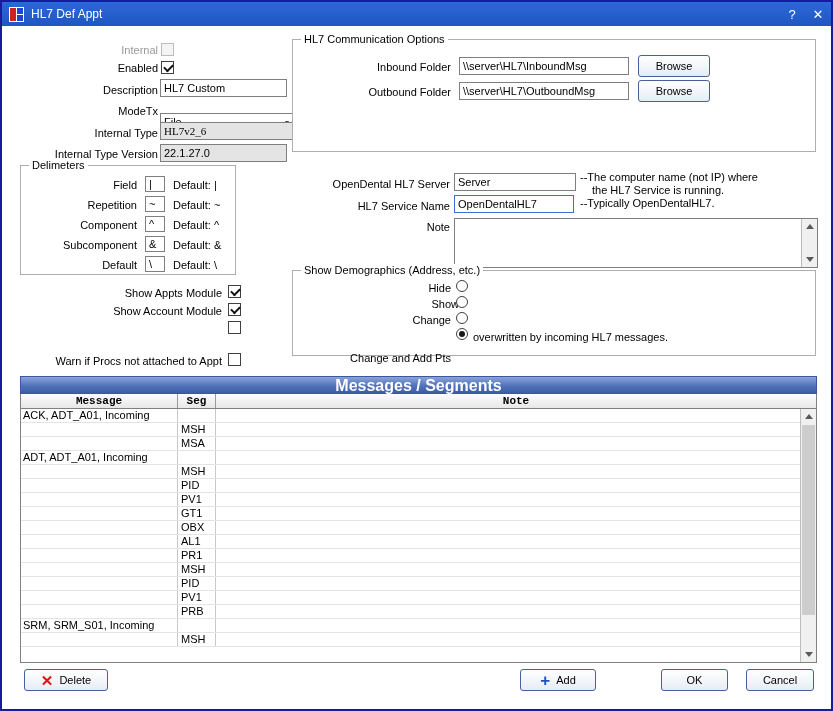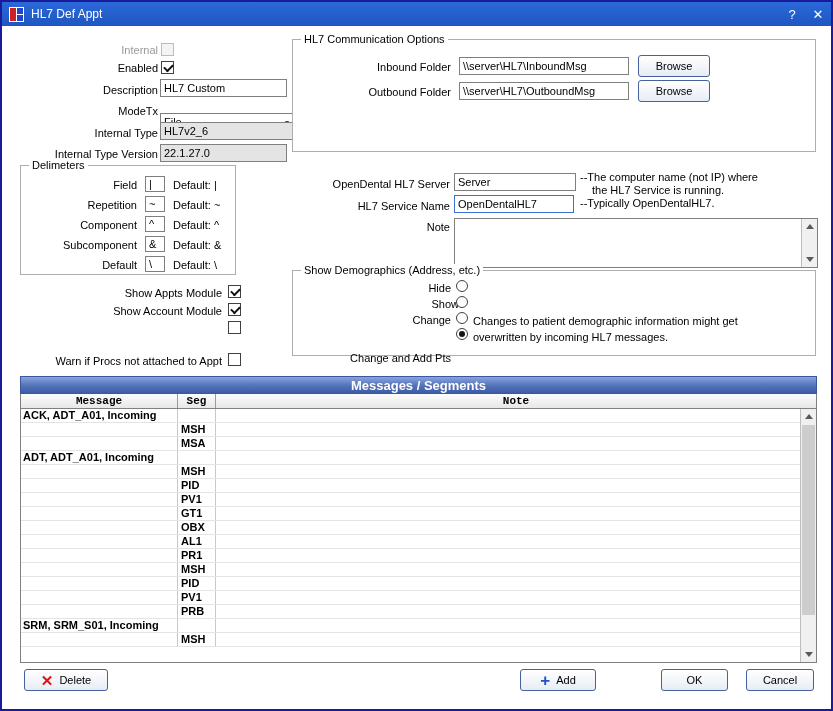--- a/index.html
+++ b/index.html
@@ -40,30 +40,30 @@
 
   .groupbox { position: absolute; border: 1px solid #aeaeae; background: #fff; }
   .gb-title { position: absolute; top: -7px; left: 8px; background: #fff; padding: 0 3px;
               height: 13px; line-height: 13px; white-space: nowrap; }
 
   .combo { position: absolute; height: 18px; border: 1px solid #7f7f7f; background: #fff;
            display: flex; align-items: center; padding: 0 3px; }
   .combo-arrow { margin-left: auto; font-size: 8px; color: #444; }
 
   .msgs-title { position: absolute; text-align: center; color: #fff; font-weight: bold;
-                font-size: 13px; line-height: 17px;
+                font-size: 16px; line-height: 17px;
                 background: linear-gradient(180deg, #8aa3dc 0%, #5272b8 55%, #3d5ca8 100%);
                 border: 1px solid #3a57a0; }
   .grid-head { position: absolute; display: flex; font-weight: bold;
                background: linear-gradient(180deg, #fdfdfd, #e7e7e7);
                border: 1px solid #808080; border-top: none; }
   .grid-head .hc { line-height: 14px; text-align: center; border-right: 1px solid #9a9a9a; font-family: Liberation Mono, monospace; }
   .hc-msg { width: 157px; } .hc-seg { width: 38px; } .hc-note { flex: 1; border-right: none !important; }
 
-  .grid-body { position: absolute; border: 1px solid #808080; border-top: none; background: #fff; font-weight: bold; }
+  .grid-body { position: absolute; border: 1px solid #808080; border-top: none; background: #fff; }
   .rows { position: absolute; left: 0; top: 0; right: 16px; bottom: 0; overflow: hidden; }
   .grid-row { display: flex; height: 14px; line-height: 13px; border-bottom: 1px solid #e4e4e4; }
   .cell { white-space: nowrap; overflow: hidden; }
   .c-msg { width: 157px; padding-left: 2px; border-right: 1px solid #c8c8c8; }
   .c-seg { width: 38px; padding-left: 3px; border-right: 1px solid #c8c8c8; }
   .c-note { flex: 1; }
 
   .vscroll { position: absolute; top: 0; right: 0; bottom: 0; width: 16px; background: #f0f0f0;
              border-left: 1px solid #bdbdbd; }
   .sb-btn { position: absolute; left: 0; width: 15px; height: 15px; display: flex;
@@ -112,21 +112,21 @@
   <div class="lbl r" style="left:8px; top:81px; width:148px;">Description</div>
   <input class="input" style="left: 158px; top: 77px; width: 127px;" value="HL7 Custom">
 
   <div class="lbl r" style="left:8px; top:102px; width:148px;">ModeTx</div>
   <div class="combo" style="left:158px; top:99px; width:133px;margin-top:12px;">
     <span>File</span>
     <span class="combo-arrow">▾</span>
   </div>
 
   <div class="lbl r" style="left:8px; top:124px; width:148px;">Internal Type</div>
-  <input class="input ro" style="left: 158px; top: 120px; width: 134px;" readonly="" value="HL7v2_6">
+  <input class="input ro" style="left: 158px; top: 120px; width: 134px; font-family: Liberation Serif, serif;" readonly="" value="HL7v2_6">
 
   <div class="lbl r" style="left:8px; top:145px; width:148px;">Internal Type Version</div>
   <input class="input ro" style="left: 158px; top: 142px; width: 127px;" readonly="" value="22.1.27.0">
 
   <div class="groupbox" style="left:18px; top:163px; width:216px; height:110px;">
     <span class="gb-title">Delimeters</span>
 
     <div class="lbl r" style="left:4px; top:12px; width:112px;">Field</div>
     <input class="input" style="left: 124px; top: 10px; width: 20px; height: 16px;" value="|">
     <div class="lbl" style="left:152px; top:12px;">Default: |</div>
@@ -201,21 +201,20 @@
     <span class="gb-title">Show Demographics (Address, etc.)</span>
 
     <div class="lbl r" style="left:8px; top:10px; width:150px;">Hide</div>
     <span class="radio" style="left:163px; top:9px;"></span>
 
     <div class="lbl r" style="left:16px; top:26px; width:150px;">Show</div>
     <span class="radio" style="left:163px; top:25px;"></span>
 
     <div class="lbl r" style="left:8px; top:42px; width:150px;">Change</div>
     <span class="radio" style="left:163px; top:41px;"></span>
-    <div class="lbl" style="left:180px; top:43px;">Changes to patient demographic information might get</div>
 
     <div class="lbl r" style="left:8px; top:44px; width:150px;margin-top:36px;">Change and Add Pts</div>
     <span class="radio on" style="left:163px; top:57px;"></span>
     <div class="lbl" style="left:180px; top:59px;">overwritten by incoming HL7 messages.</div>
   </div>
 
   <div class="msgs-title" style="left:18px; top:374px; width:797px; height:18px;">Messages / Segments</div>
 
   <div class="grid-head" style="left:18px; top:392px; width:797px; height:15px;">
     <div class="hc hc-msg">Message</div>

